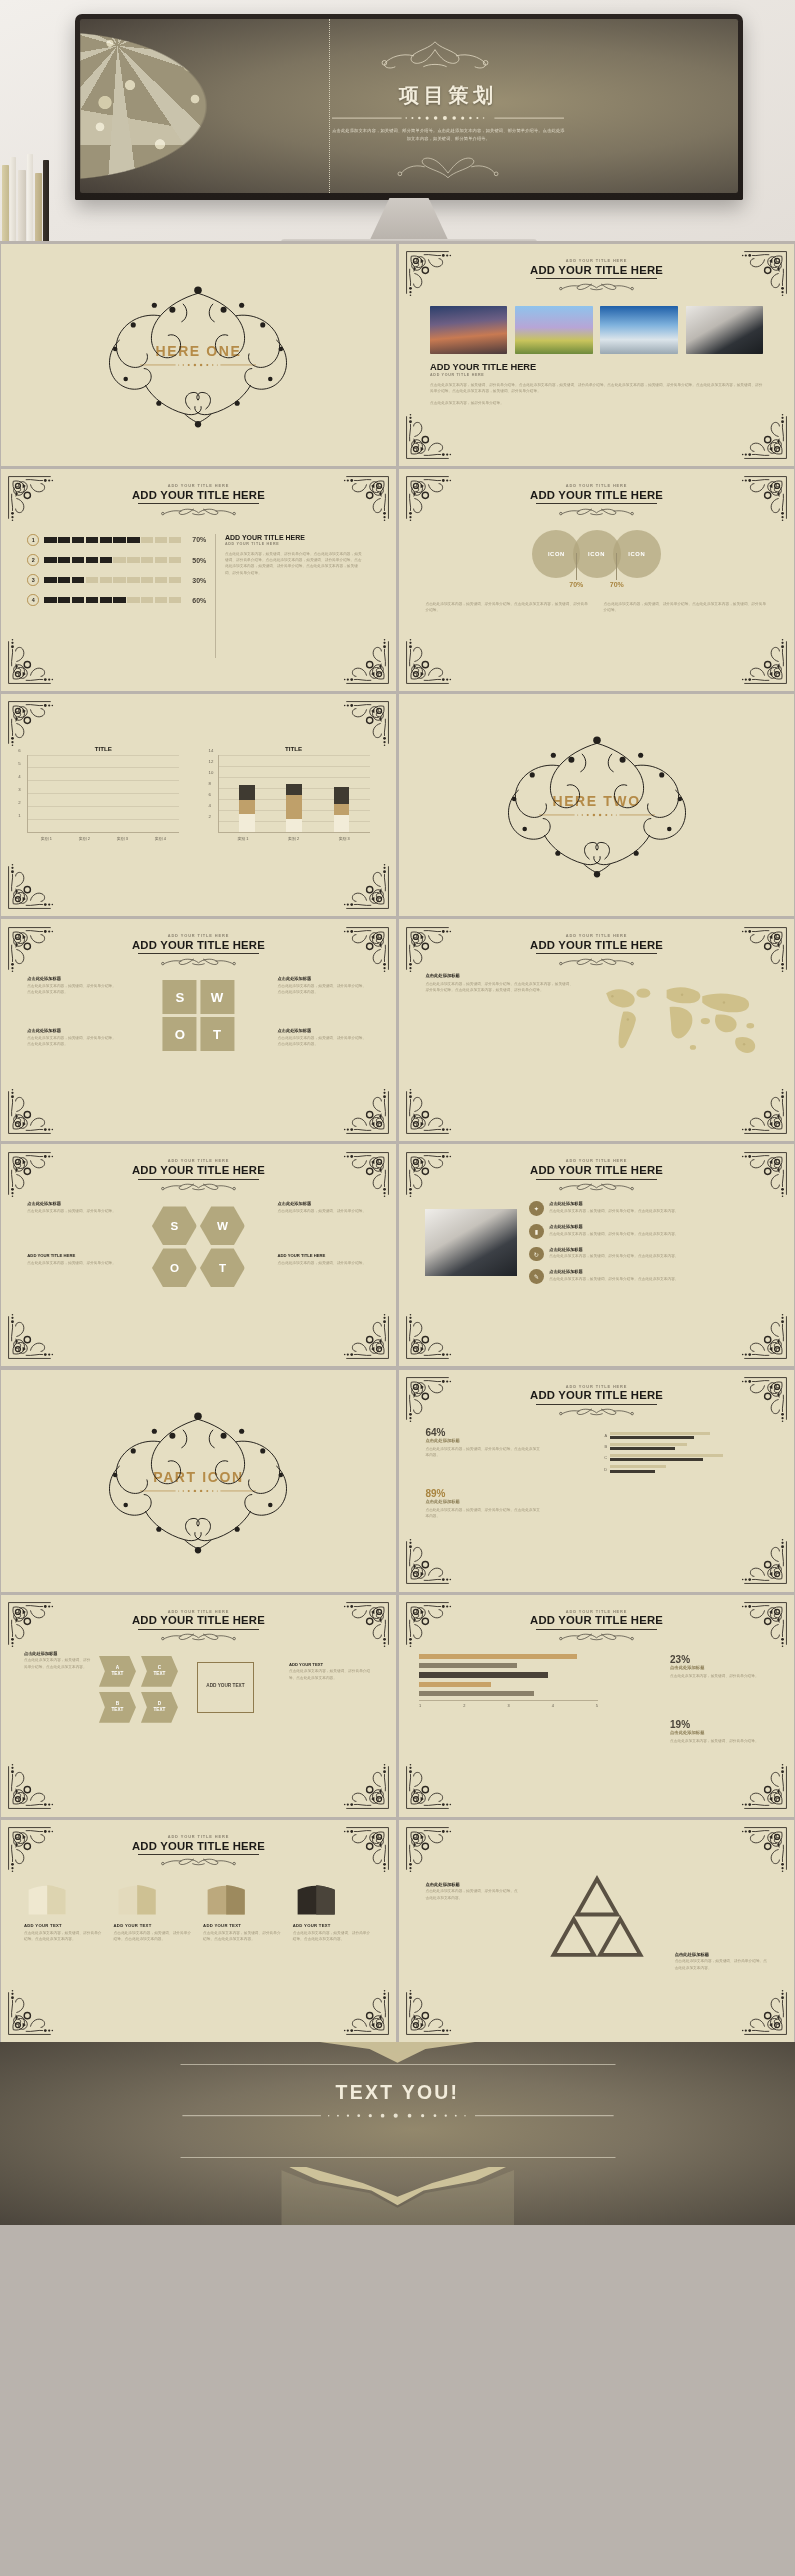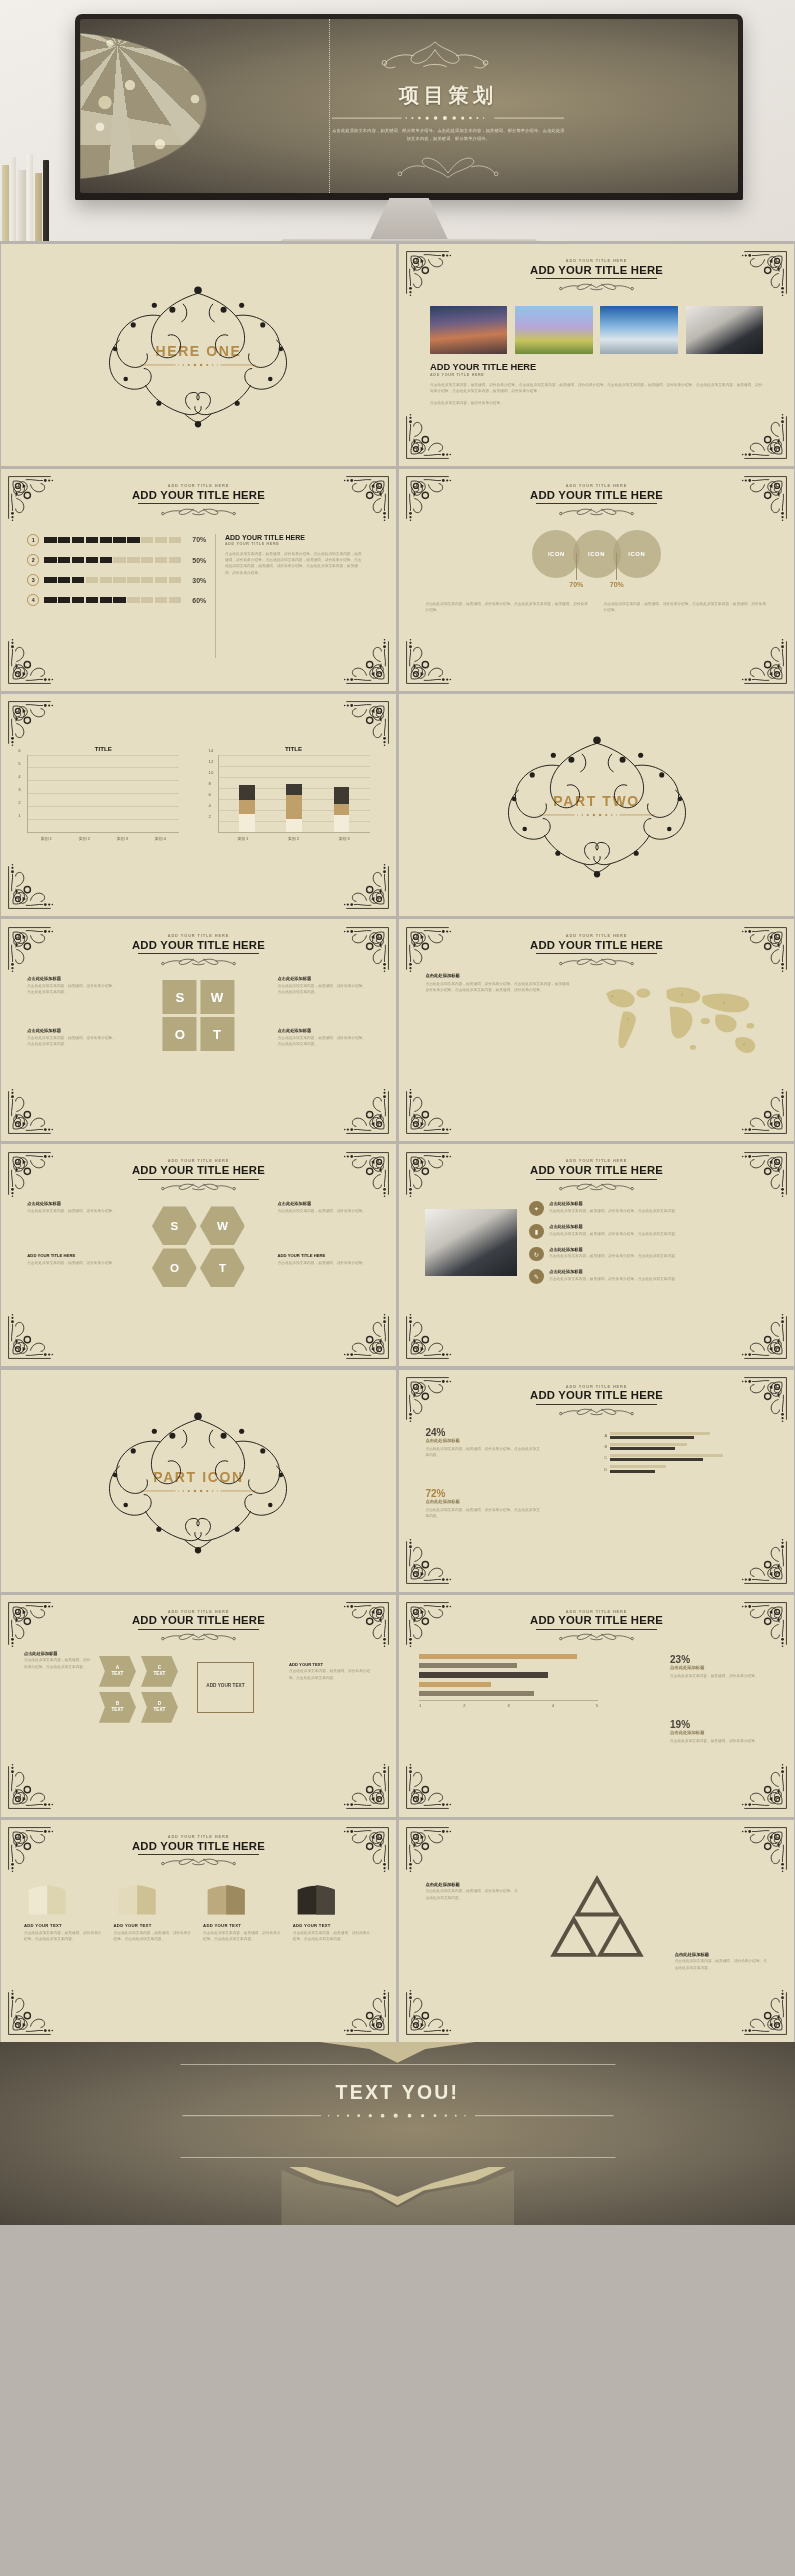--- a/index.html
+++ b/index.html
@@ -715,21 +715,21 @@
         <span class="xlab">类别 3</span>
       </div>
     </div>
   </div>
 
   <div class="slide">
     <div class="sec-frame">
       <svg style="position:absolute;left:50%;top:50%;transform:translate(-50%,-50%);width:256px;height:152px" viewBox="0 0 340 200">
           <use href="#section-frame"></use>
         </svg>
-      <div class="sec-title">PART TWO</div>
+      <div class="sec-title">HERE TWO</div>
       <svg class="sec-rule" viewBox="0 0 150 5">
         <line x1="0" y1="2.5" x2="46" y2="2.5" stroke="#b58b48" stroke-width=".9"></line>
         <line x1="104" y1="2.5" x2="150" y2="2.5" stroke="#b58b48" stroke-width=".9"></line>
         <g fill="#b58b48">
             <circle cx="50" cy="2.5" r=".7"></circle>
             <circle cx="56" cy="2.5" r="1"></circle>
             <circle cx="63" cy="2.5" r="1.3"></circle>
             <circle cx="71" cy="2.5" r="1.6"></circle>
             <circle cx="79" cy="2.5" r="1.6"></circle>
             <circle cx="87" cy="2.5" r="1.3"></circle>
@@ -971,26 +971,26 @@
       </svg>
     <div class="s-head">
       <div class="s-kicker">ADD YOUR TITLE HERE</div>
       <div class="s-title">ADD YOUR TITLE HERE</div>
       <div class="s-title-rule"></div>
       <svg class="s-flourish" viewBox="0 0 120 14">
           <use href="#title-flourish"></use>
         </svg>
     </div>
     <div class="st-left">
-      <div class="st-big">24%</div>
+      <div class="st-big">64%</div>
       <div class="st-lab">点击此处添加标题</div>
       <div class="cn">点击此处添加文本内容，如关键词、部分简单介绍等。点击此处添加文本内容。</div>
     </div>
     <div class="st-left" style="top:118px">
-      <div class="st-big" style="color:#a8843f">72%</div>
+      <div class="st-big" style="color:#a8843f">89%</div>
       <div class="st-lab">点击此处添加标题</div>
       <div class="cn">点击此处添加文本内容，如关键词、部分简单介绍等。点击此处添加文本内容。</div>
     </div>
     <div class="st-chart">
       <div class="stc-row">
           <div class="stc-y">A</div>
         <div class="stc-bars">
             <div class="stc-b" style="width:62%;background:#cfc49c"></div>
             <div class="stc-b" style="width:52%;background:#3f3a31"></div>
           </div>

